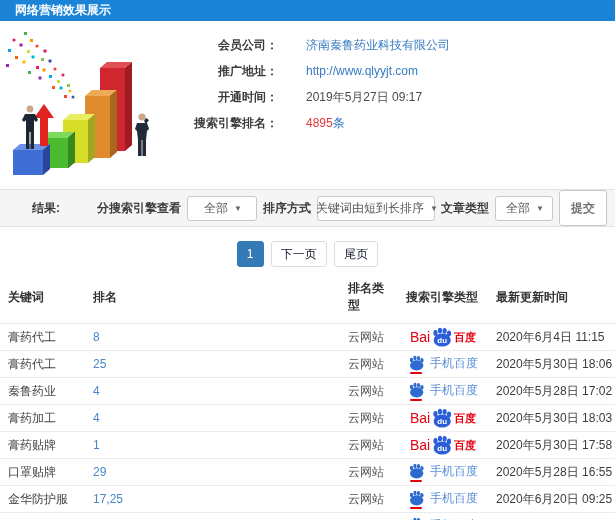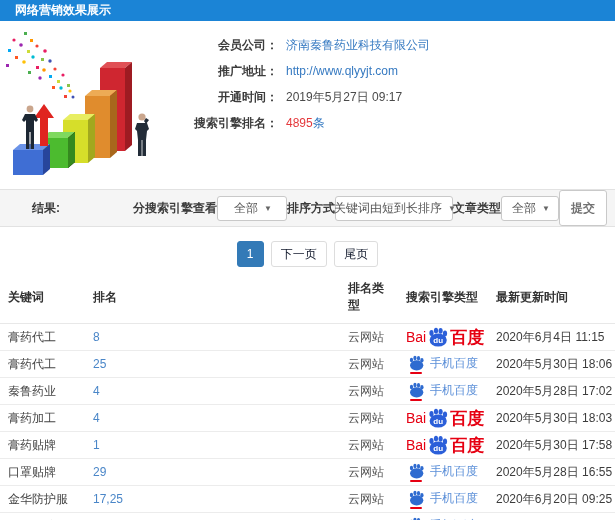--- a/index.html
+++ b/index.html
@@ -12,31 +12,31 @@
   
   .titlebar { position:absolute; top:0; left:0; right:0; height:21px;
     background:#1b84d6; color:#fff; line-height:21px; padding-left:15px;
     font-weight:bold; font-size:12px; }
   
   .illustration { position:absolute; left:0; top:28px; width:175px; height:152px; }
   
   .info-list { position:absolute; left:168px; top:38px; }
   .info-row { display:flex; align-items:center; height:14px; line-height:14px; margin-bottom:12px; }
   .info-label { width:110px; text-align:right; font-weight:bold; color:#3c3c3c; }
-  .info-value { margin-left:8px; }
+  .info-value { margin-left:28px; }
   .blue-link { color:#3579c1; text-decoration:none; cursor:pointer; }
   .plain-val { color:#4a4a4a; }
   .red-count { color:#e4393c; }
   .unit-blue { color:#3579c1; }
   
   .filter-bar { position:absolute; top:189px; left:0; right:0; height:38px;
     background:#f5f5f5; border-top:1px solid #e2e2e2; border-bottom:1px solid #e2e2e2;
     display:flex; align-items:center; padding:0 8px 0 32px; }
   .result-label { font-weight:bold; color:#3c3c3c; }
-  .filter-controls { margin-left:auto; display:flex; align-items:center; }
+  .filter-controls { margin-left:auto; display:flex; align-items:center; gap:6px; }
   .f-label { font-weight:bold; color:#3c3c3c; white-space:nowrap; }
   .sel { height:25px; background:#fff; border:1px solid #c9c9c9; border-radius:3px;
     display:inline-flex; align-items:center; justify-content:center;
     padding:0 6px 0 8px; color:#555; cursor:pointer; white-space:nowrap; }
   .sel .caret { font-style:normal; font-size:8px; color:#666; margin-left:6px; }
   .sel-engine { width:70px; }
   .sel-sort   { width:118px; }
   .sel-type   { width:58px; }
   .submit-btn { height:36px; padding:0 11px; background:#fff; border:1px solid #c9c9c9;
     border-radius:3px; color:#737373; font-weight:bold; cursor:pointer; font-size:12px;
@@ -58,21 +58,21 @@
   .rank-table td { padding:0 8px; height:27px; border-bottom:1px solid #ececec;
     vertical-align:middle; white-space:nowrap; overflow:hidden; }
   .td-keyword { color:#444; }
   .td-rank a { color:#4a86c8; text-decoration:none; cursor:pointer; }
   .td-type { color:#555; }
   .td-engine { text-align:center; padding:0 2px; }
   .td-date { color:#3c3c3c; }
   
   .bd-logo { display:inline-flex; align-items:center; line-height:1; }
   .bd-logo .bai { color:#e60012; font-weight:normal; font-size:14px; letter-spacing:0; }
-  .bd-logo .cn  { color:#e60012; font-weight:bold; font-size:17px; }
+  .bd-logo .cn  { color:#e60012; font-weight:bold; font-size:11px; }
   .bd-logo svg  { margin:0 1px; display:block; }
   .bd-mobile { display:inline-flex; align-items:center; line-height:1; }
   .bd-mobile .paw-wrap { position:relative; width:17px; height:17px; margin-right:5px; }
   .bd-mobile .paw-wrap .underline { position:absolute; left:2px; bottom:-2px;
     width:12px; height:2px; background:#e60012; border-radius:1px; }
   .bd-mobile .m-label { color:#5b8fd8; font-size:12px; }
 </style>
 </head>
 <body>
 

